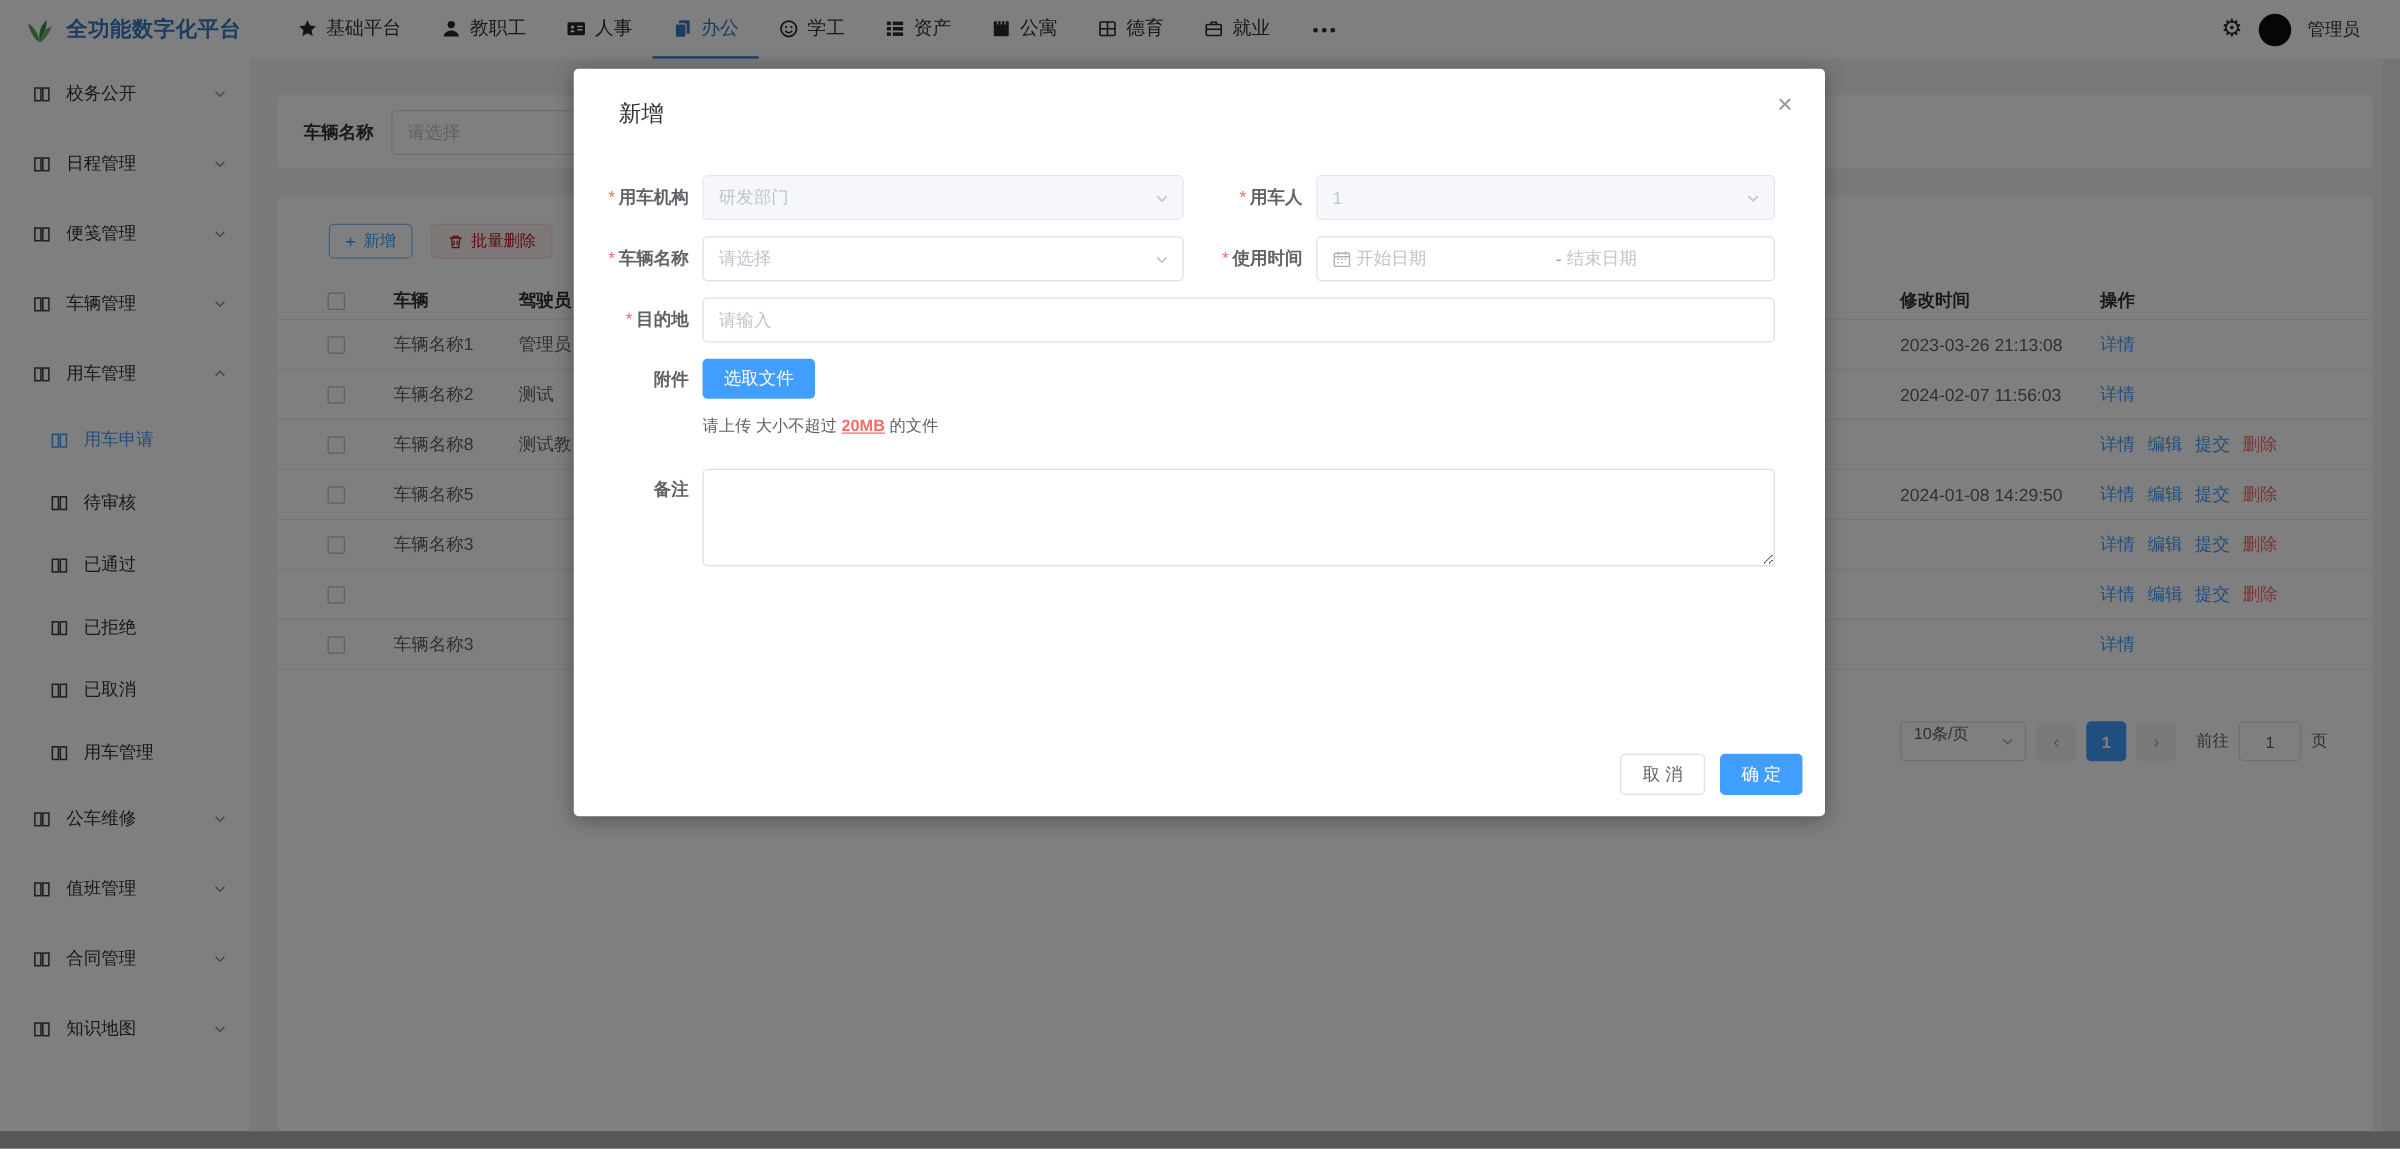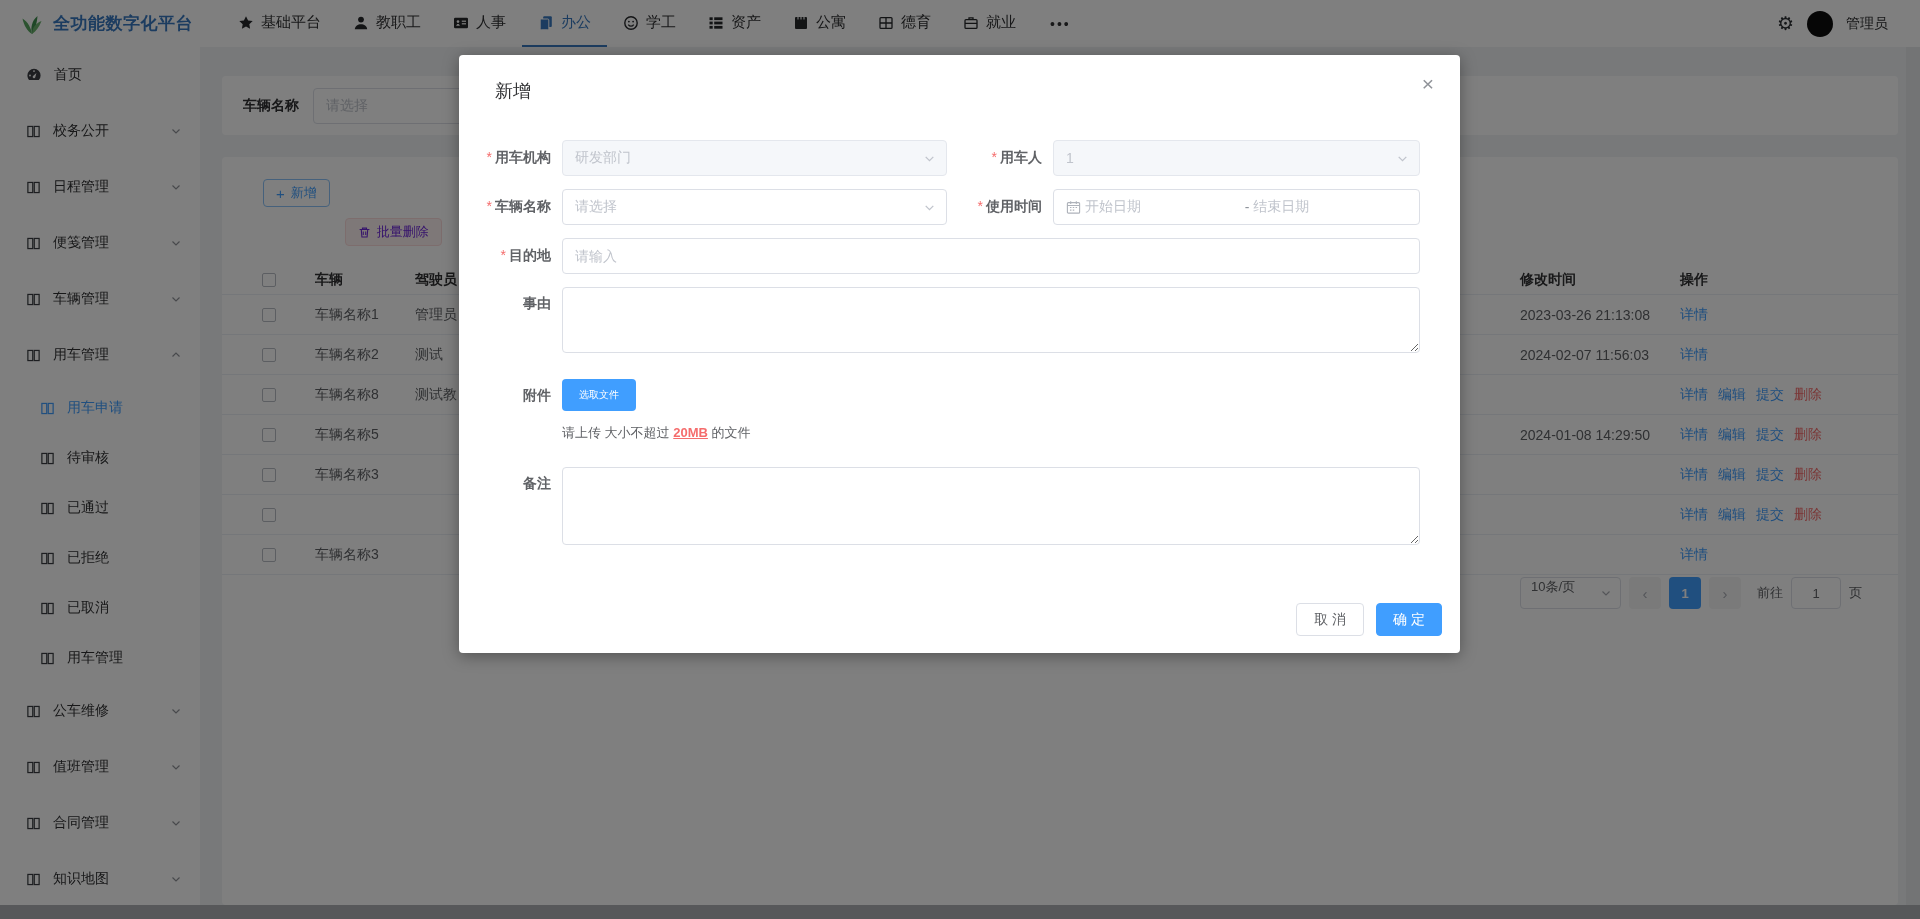--- a/index.html
+++ b/index.html
@@ -40,21 +40,21 @@
   .content{position:absolute;left:200px;top:47px;right:14px;bottom:14px;background:#f0f2f5;z-index:1;}
   .filter-card{position:absolute;left:22px;right:8px;top:29px;height:59px;background:#fff;border-radius:4px;display:flex;align-items:center;}
   .filter-label{font-weight:bold;color:var(--text);margin-left:21px;}
   .filter-select{width:223px;height:36px;margin-left:14px;border:1px solid var(--border);border-radius:4px;display:flex;align-items:center;justify-content:space-between;padding:0 10px 0 12px;background:#fff;cursor:pointer;}
   .phtx{color:var(--ph);}
 
   .table-card{position:absolute;left:22px;right:8px;top:110px;bottom:0;background:#fff;border-radius:4px;}
   .toolbar{padding:22px 0 0 41px;display:flex;gap:15px;}
   .btn-add{height:28px;padding:0 12px;border:1px solid #8cc3f8;color:var(--accent);background:#fff;border-radius:4px;font-size:13px;display:inline-flex;align-items:center;gap:6px;cursor:pointer;}
   .btn-add .plus{font-size:15px;line-height:1;}
-  .btn-del{height:28px;padding:0 12px;border:1px solid #fbdada;color:#6d28d9;background:#fdf0f0;border-radius:4px;font-size:13px;display:inline-flex;align-items:center;gap:6px;cursor:not-allowed;margin-top:39px;}
+  .btn-del{height:28px;padding:0 12px;border:1px solid #fbdada;color:#b91c1c;background:#fdf0f0;border-radius:4px;font-size:13px;display:inline-flex;align-items:center;gap:6px;cursor:not-allowed;}
 
   .tbl{margin-top:19px;}
   .trow{display:flex;align-items:center;height:40px;border-bottom:1px solid var(--rowline);padding:0 20px 0 40px;color:var(--text2);}
   .trow.thead{height:30px;color:var(--text);font-weight:bold;}
   .c-check{width:53px;display:flex;align-items:center;}
   .cb{width:14px;height:14px;border:1px solid #b9bdc5;border-radius:2px;background:#fff;display:inline-block;cursor:pointer;}
   .c-vehicle{width:100px;}
   .c-driver{flex:1;overflow:hidden;white-space:nowrap;}
   .c-time{width:160px;}
   .c-ops{width:198px;display:flex;gap:10px;}
@@ -96,21 +96,21 @@
   .cal{display:flex;align-items:center;color:#aeb2ba;margin-right:4px;}
   .dph{flex:1;text-align:left;color:var(--ph);}
   .dsep{color:#8f949c;padding:0 4px;}
   .tinput{height:36px;width:100%;border:1px solid var(--border);border-radius:4px;padding:0 12px;font-size:14px;color:var(--text2);outline:none;font-family:inherit;}
   .tinput::placeholder{color:var(--ph);}
   .tarea{width:100%;border:1px solid var(--border);border-radius:4px;padding:7px 12px;font-size:14px;color:var(--text2);resize:vertical;outline:none;font-family:inherit;}
   .t1{height:66px;}
   .t2{height:78px;}
   .row-reason{margin-bottom:23px;}
   .row-attach{margin-bottom:25px;}
-  .btn-file{height:32px;padding:0 17px;background:var(--accent);color:#fff;border:none;border-radius:4px;font-size:10px;cursor:pointer;font-family:inherit;}
+  .btn-file{height:32px;padding:0 17px;background:var(--accent);color:#fff;border:none;border-radius:4px;font-size:14px;cursor:pointer;font-family:inherit;}
   .hint{margin-top:13px;font-size:13px;color:var(--text2);}
   .hint .sz{color:var(--danger);font-weight:bold;text-decoration:underline;}
   .m-footer{position:absolute;right:18px;bottom:17px;display:flex;align-items:center;}
   .btn-cancel{height:33px;padding:0 17px;background:#fff;border:1px solid var(--border);border-radius:4px;color:var(--text2);font-size:14px;cursor:pointer;font-family:inherit;}
   .btn-ok{height:33px;padding:0 16px;background:var(--accent);border:1px solid var(--accent);border-radius:4px;color:#fff;font-size:14px;margin-left:12px;cursor:pointer;font-family:inherit;}
 </style>
 </head>
 <body>
 
 <header class="topbar">
@@ -217,28 +217,20 @@
     <div class="nav-more">•••</div>
   </nav>
   <div class="topbar-right">
     <span class="gear">⚙</span>
     <span class="avatar"></span>
     <span class="username">管理员</span>
   </div>
 </header>
 
 <aside class="sidebar">
-  <div class="side-item">
-    <span class="sicon">
-        <svg width="16" height="16" viewBox="0 0 16 16" fill="currentColor">
-          <path d="M8 1.8A6.6 6.6 0 001.4 8.4c0 1.8.7 3.4 1.8 4.6h9.6a6.6 6.6 0 001.8-4.6A6.6 6.6 0 008 1.8zm-4 7.6a.9.9 0 110-1.8.9.9 0 010 1.8zm4-4.4a.9.9 0 110-1.8.9.9 0 010 1.8zm1.2 5.6a1.4 1.4 0 01-2.4-1.4l3.6-3.1-1.2 4.5z"></path>
-        </svg>
-      </span>
-    <span class="lbl">首页</span>
-  </div>
   <div class="side-item">
     <span class="sicon">
         <svg width="15" height="15" viewBox="0 0 16 16" fill="none" stroke="currentColor" stroke-width="1.3">
           <rect x="2" y="2.6" width="5.2" height="10.8"></rect>
           <rect x="8.8" y="2.6" width="5.2" height="10.8"></rect>
         </svg>
       </span>
     <span class="lbl">校务公开</span>
     <span class="arrow">
         <svg width="12" height="12" viewBox="0 0 12 12">
@@ -620,24 +612,20 @@
         <span class="dsep">-</span>
         <span class="dph">结束日期</span>
       </div>
     </div>
 
     <div class="frow">
       <span class="flabel"><span class="req">*</span><span>目的地</span></span>
       <div class="full"><input class="tinput" placeholder="请输入" style=""></div>
     </div>
 
-    <div class="frow top row-reason">
-      <span class="flabel"><span>事由</span></span>
-      <div class="full"><textarea class="tarea t1" style=""></textarea></div>
-    </div>
 
     <div class="frow top row-attach">
       <span class="flabel"><span>附件</span></span>
       <div class="full">
         <button class="btn-file">选取文件</button>
         <div class="hint"><span>请上传 大小不超过 </span><span class="sz">20MB</span><span> 的文件</span></div>
       </div>
     </div>
 
     <div class="frow top">

